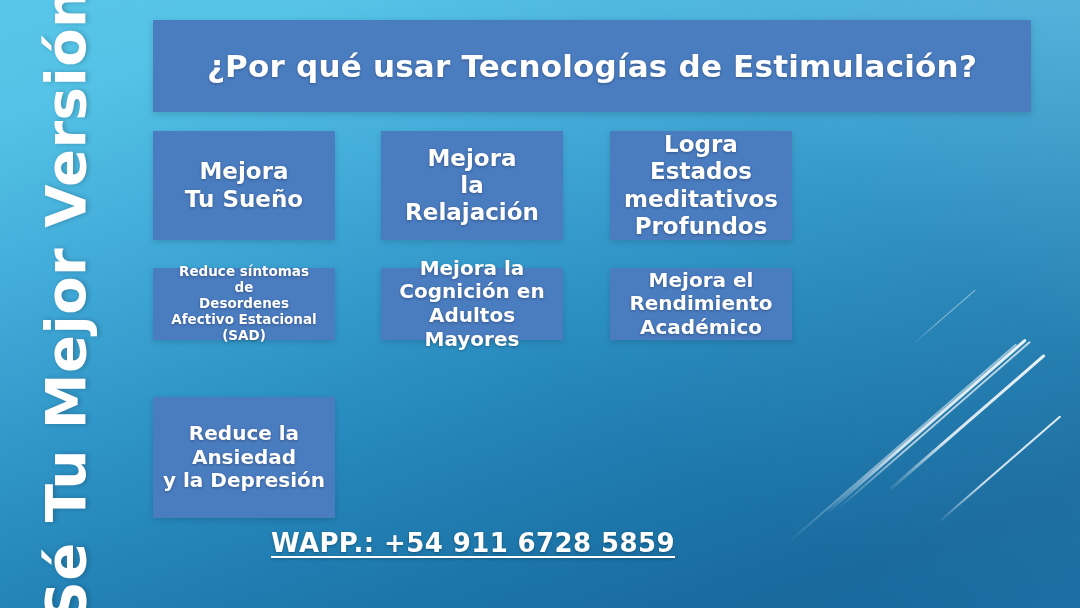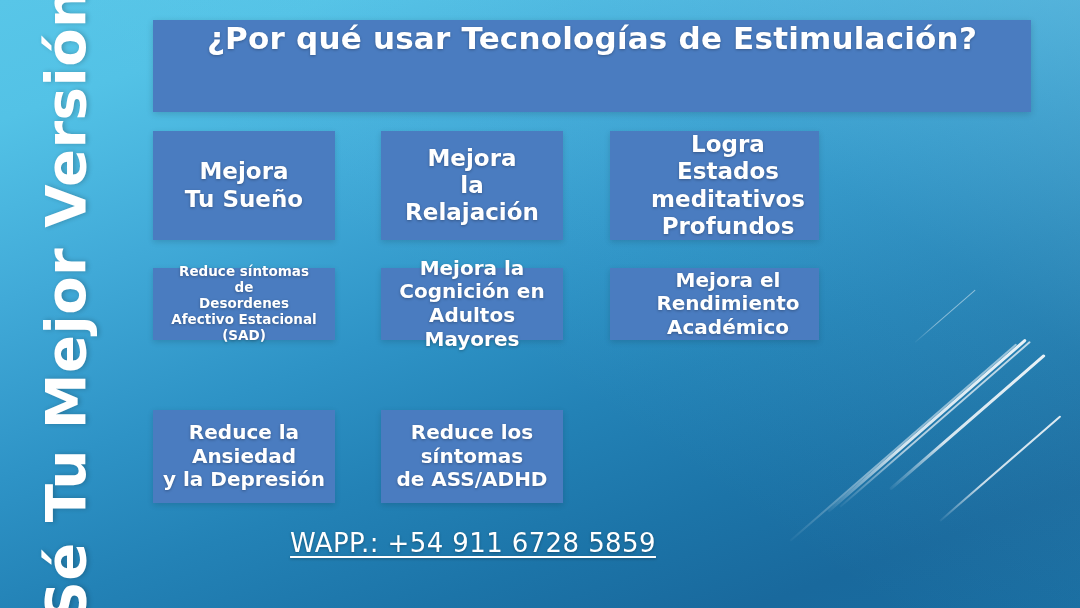--- a/index.html
+++ b/index.html
@@ -85,20 +85,21 @@
   
   #title-banner {
     position: absolute;
     left: 153px;
     top: 20px;
     width: 878px;
     height: 92px;
     background: #4a7cc0;
     box-shadow: 0 2px 7px rgba(0,0,0,0.16);
     display: flex;
+    align-items: center;
     justify-content: center;
   }
   #title-banner .title-text {
     color: #ffffff;
     font-size: 31px;
     font-weight: 700;
     letter-spacing: 0.2px;
     text-align: center;
     font-family: "DejaVu Sans", sans-serif;
     text-shadow: 0 1px 3px rgba(0,0,0,0.28);
@@ -126,25 +127,25 @@
     text-align: center;
     line-height: 1.18;
     white-space: pre-line;
     font-family: "DejaVu Sans", sans-serif;
     text-shadow: 0 1px 3px rgba(0,0,0,0.3);
   }
 
   
   .col-1 { left: 0px;   width: 182px; }
   .col-2 { left: 228px; width: 182px; }
-  .col-3 { left: 457px; width: 182px; padding-left: 27px; }
+  .col-3 { left: 457px; width: 182px; }
   
   .row-1 { top: 0px;   height: 109px; }
   .row-2 { top: 137px; height: 72px; }
-  .row-3 { top: 279px; height: 93px; }
+  .row-3 { top: 266px; height: 121px; }
 
   
   .cell .cell-text { overflow: visible; }
   .t-lg   { font-size: 23px; }
   .t-md   { font-size: 20px; }
   .t-xs   { font-size: 13.5px; line-height: 1.3; }
 
   .cell.bleed .cell-text { width: 215px; }
   .cell.bleed-lg .cell-text { width: 232px; }
 
@@ -153,21 +154,21 @@
     position: absolute;
     left: 153px;
     top: 528px;
     width: 640px;
     text-align: center;
   }
   #footer-contact .wapp {
     display: inline-block;
     color: #ffffff;
     font-size: 26px;
-    font-weight: 400;
+    font-weight: 700;
     letter-spacing: 0.4px;
     text-decoration: underline;
     text-underline-offset: 4px;
     text-decoration-thickness: 2px;
     font-family: "DejaVu Sans", sans-serif;
     text-shadow: 0 1px 3px rgba(0,0,0,0.3);
   }
 </style>
 </head>
 <body>
@@ -229,25 +230,20 @@
 Rendimiento
 Académico</span>
     </div>
 
     <div class="cell col-1 row-3 bleed">
       <span class="cell-text t-md">Reduce la
 Ansiedad
 y la Depresión</span>
     </div>
 
-    <div class="cell col-2 row-3">
-      <span class="cell-text t-md">Reduce los
-síntomas
-de ASS/ADHD</span>
-    </div>
 
 
   </div>
 
   <div id="footer-contact">
     <span class="wapp">WAPP.: +54 911 6728 5859</span>
   </div>
 
 </div>
 

